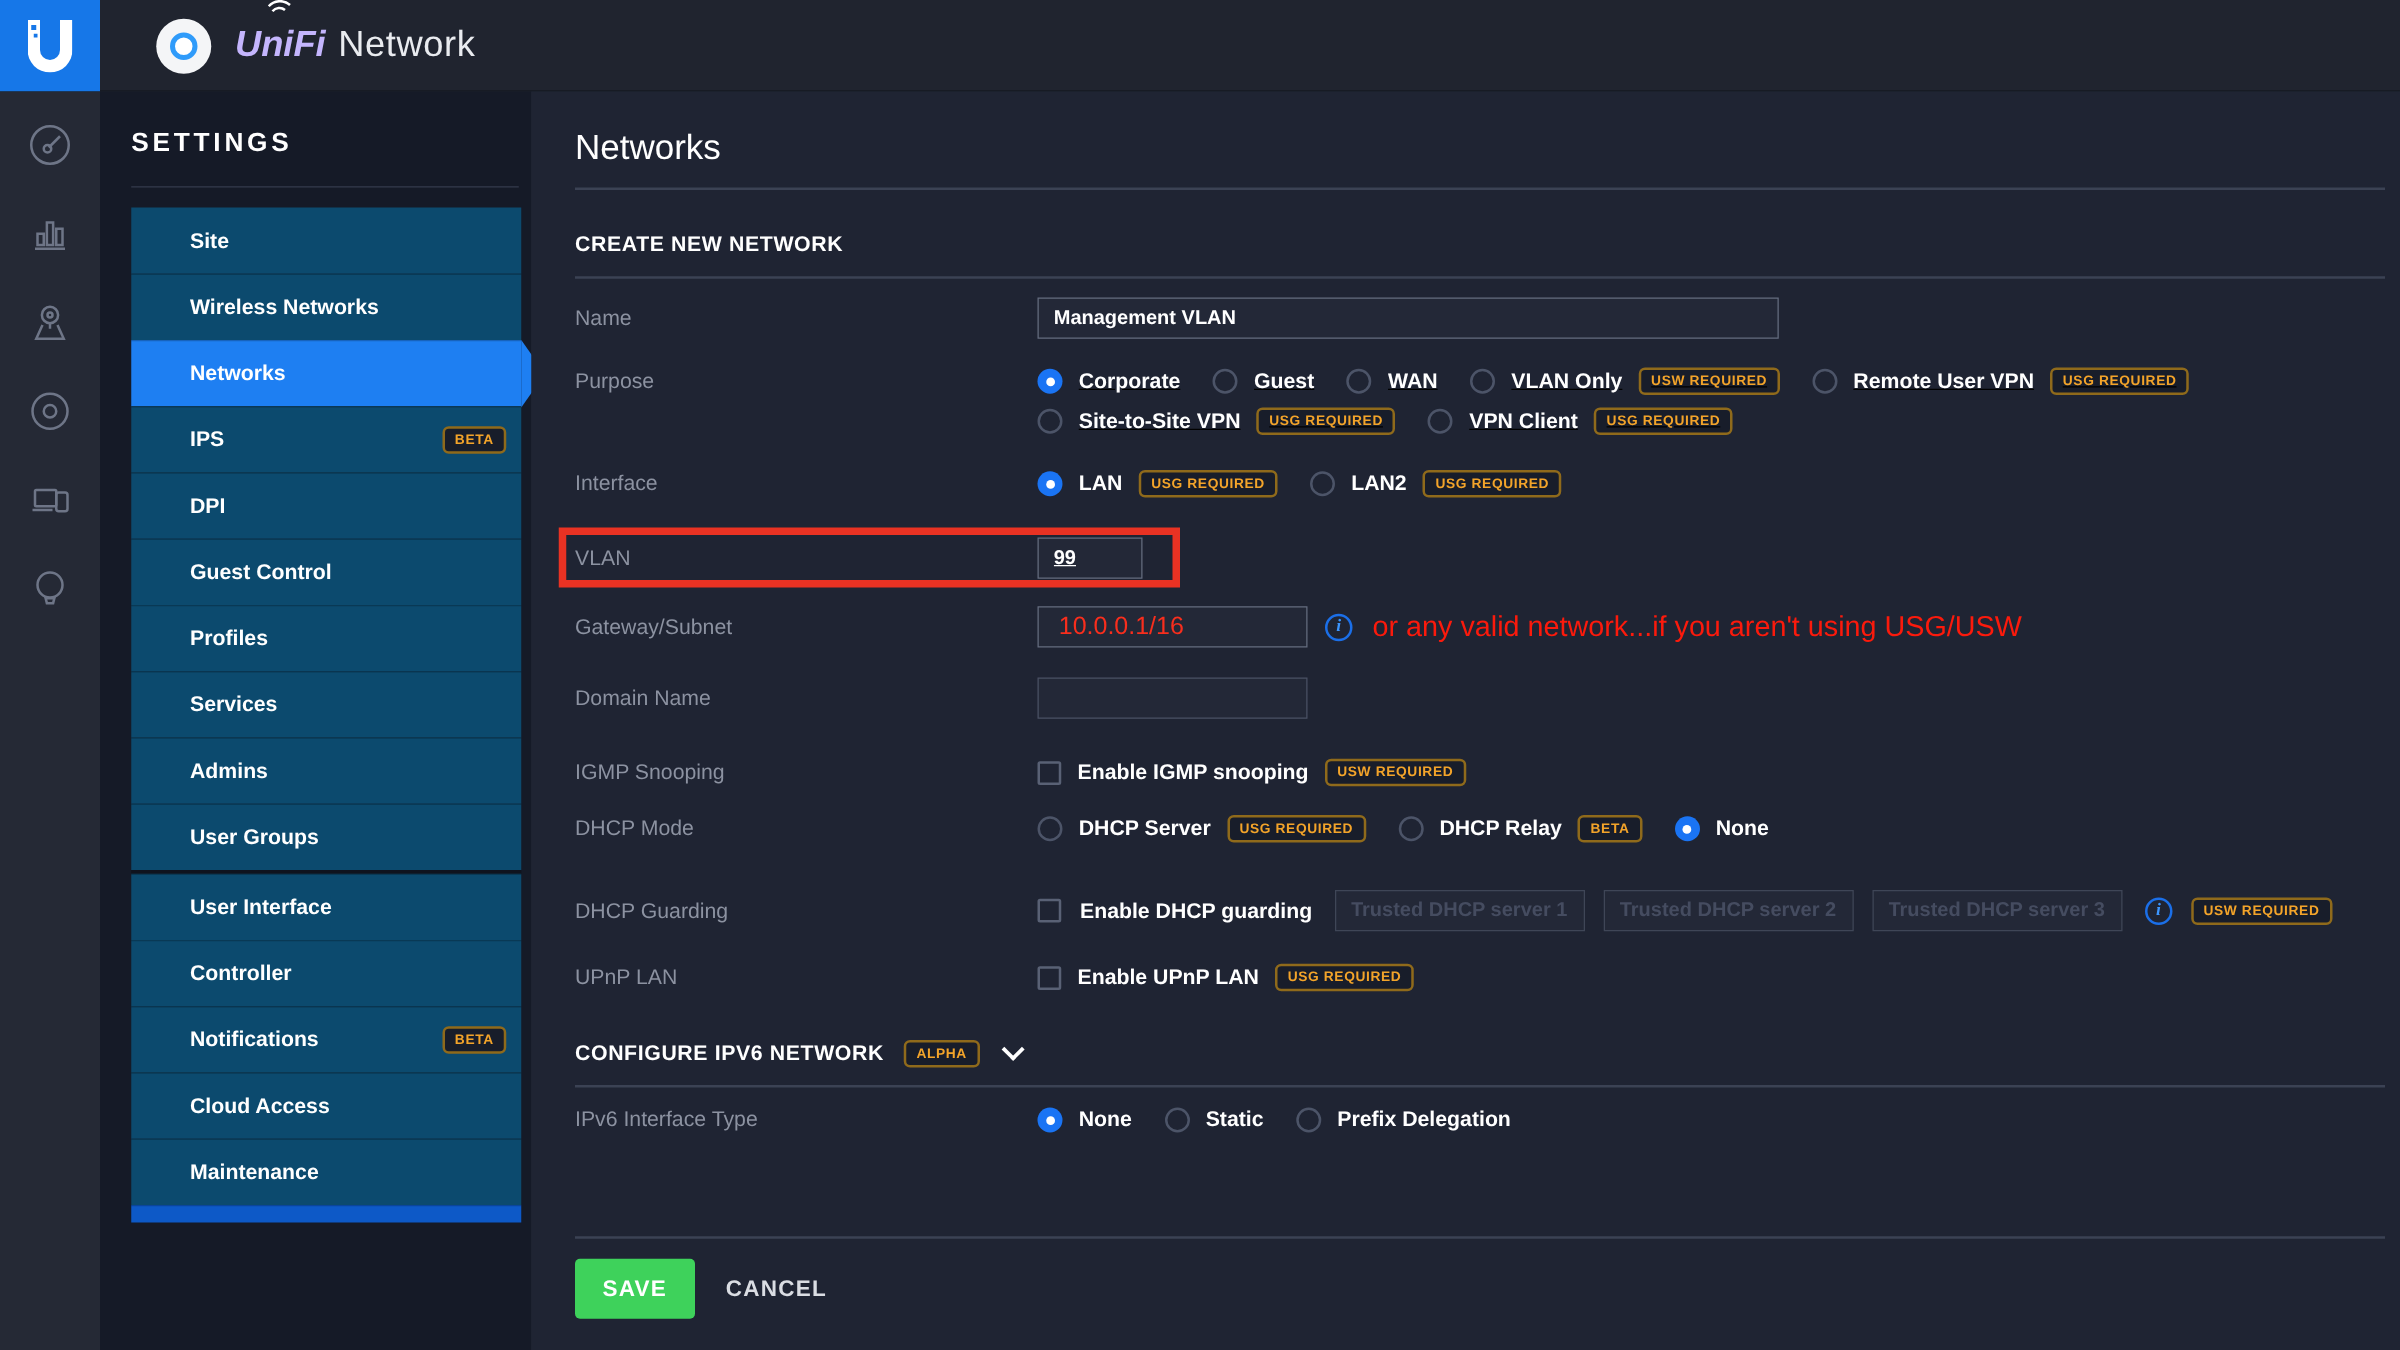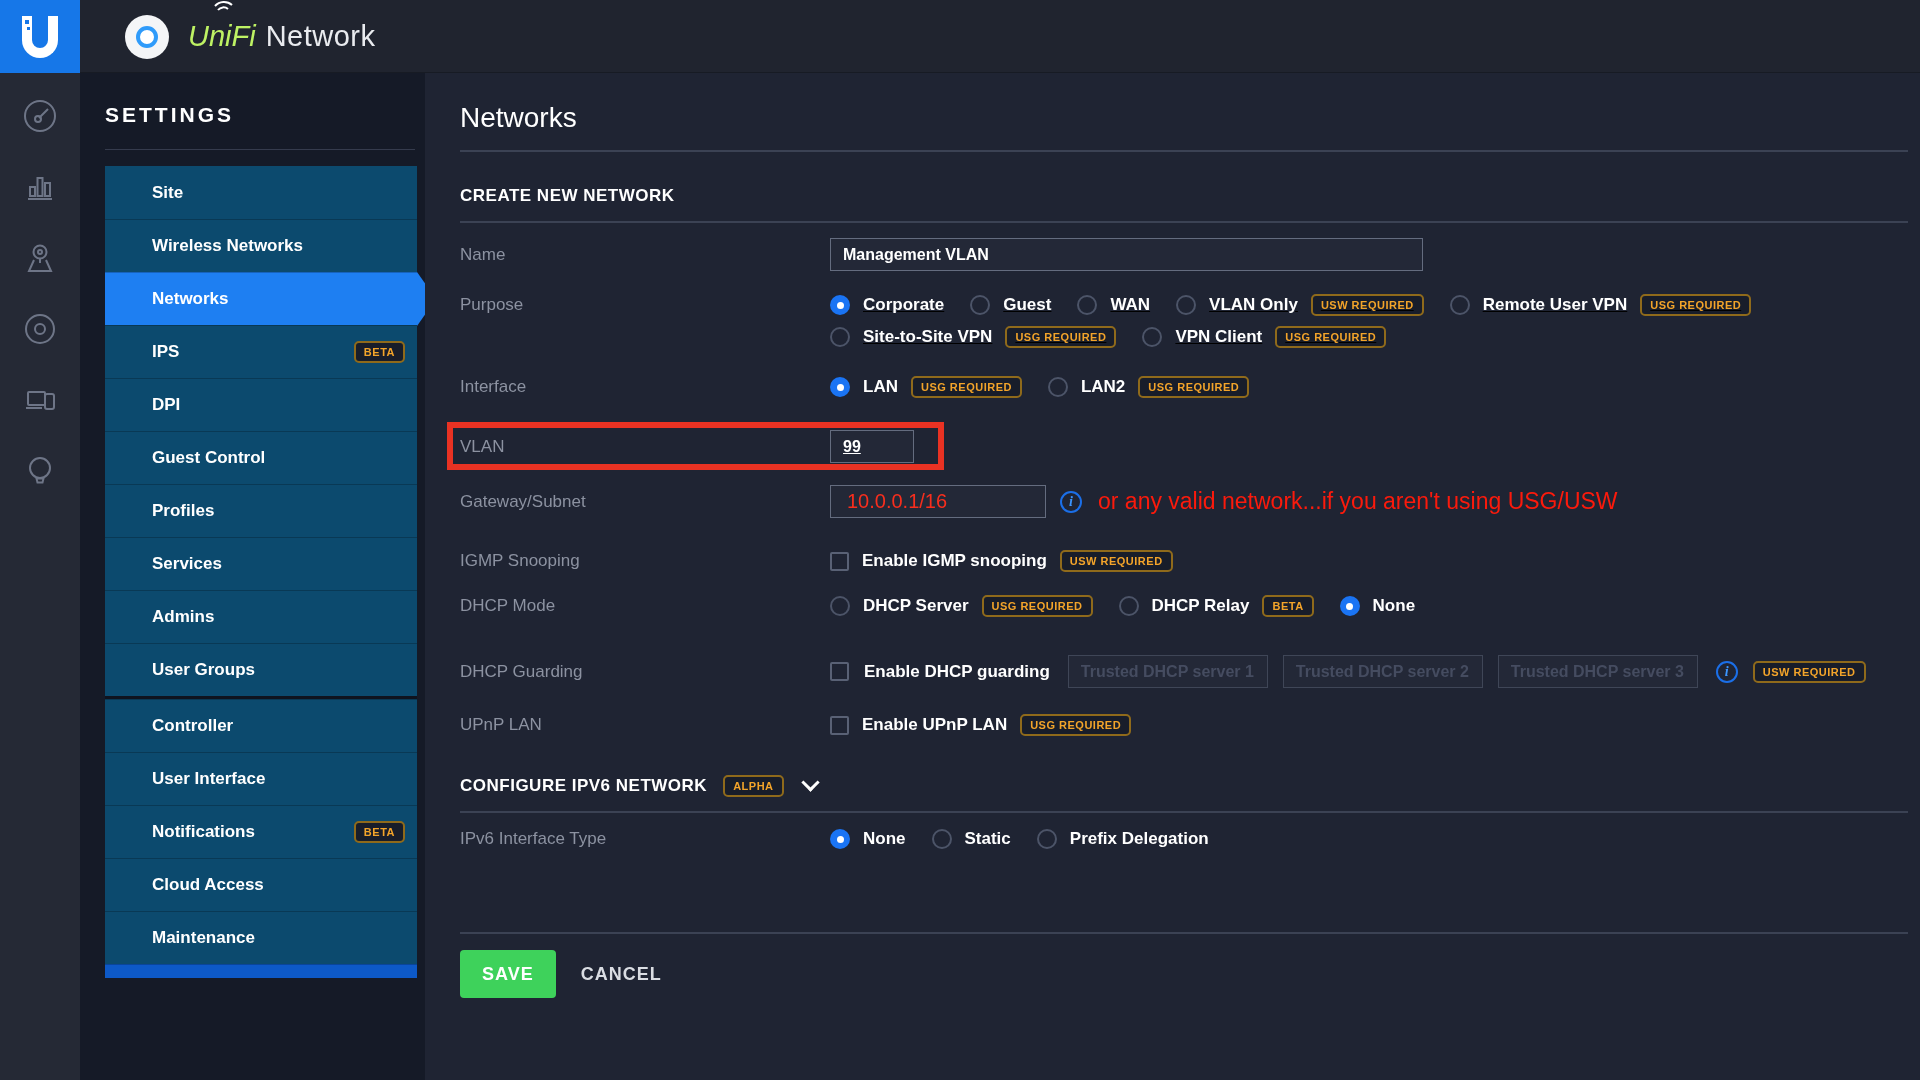--- a/index.html
+++ b/index.html
@@ -12,21 +12,21 @@
   .logo-square { position:absolute; left:0; top:0; width:80px; height:73px; background:#1677e8;
                  display:flex; align-items:center; justify-content:center; cursor:pointer; }
   .u-glyph { width:36px; height:42px; border:10px solid #fff; border-top:none;
              border-radius:0 0 18px 18px; position:relative; }
   .u-glyph::before { content:''; position:absolute; left:-7px; top:4px; width:4px; height:4px; background:#1677e8; }
   .u-glyph::after  { content:''; position:absolute; left:-5px; top:11px; width:3px; height:3px; background:#1677e8; }
   .ap-circle { position:absolute; left:125px; top:15px; width:44px; height:44px; border-radius:50%;
                background:#f4f5f7; display:flex; align-items:center; justify-content:center; }
   .ap-circle .ring { width:22px; height:22px; border-radius:50%; border:4px solid #2f9bfa; background:#fff; }
   .brand { position:absolute; left:188px; top:0; height:73px; display:flex; align-items:center; }
-  .brand-unifi { font-style:italic; font-weight:normal; font-size:29px; color:#bef264; position:relative; }
+  .brand-unifi { font-style:italic; font-weight:bold; font-size:29px; color:#c4b5fd; position:relative; }
   .wifi-arcs { position:absolute; left:22px; top:-14px; }
   .brand-network { font-weight:300; font-size:29px; color:#e9ebef; margin-left:10px; letter-spacing:0.5px; }
 
   
   .iconrail { position:absolute; left:0; top:73px; width:80px; height:1007px; background:#252935;
               display:flex; flex-direction:column; align-items:center; padding-top:24px; gap:33px; }
   .rail-icon { width:38px; height:38px; cursor:pointer; opacity:0.85; }
   .rail-icon svg { stroke:#7b8396; fill:none; stroke-width:2; }
 
   
@@ -212,24 +212,24 @@
         <span class="mi-label">Services</span>
       </div>
     <div class="menu-item">
         <span class="mi-label">Admins</span>
       </div>
     <div class="menu-item">
         <span class="mi-label">User Groups</span>
       </div>
     <div class="menu-group-divider"></div>
     <div class="menu-item">
+        <span class="mi-label">User Interface</span>
+      </div>
+    <div class="menu-item">
         <span class="mi-label">Controller</span>
-      </div>
-    <div class="menu-item">
-        <span class="mi-label">User Interface</span>
       </div>
     <div class="menu-item">
         <span class="mi-label">Notifications</span>
         <span class="badge">BETA</span>
       </div>
     <div class="menu-item">
         <span class="mi-label">Cloud Access</span>
       </div>
     <div class="menu-item">
         <span class="mi-label">Maintenance</span>
@@ -313,20 +313,24 @@
     <div class="red-box"></div>
   </div>
 
   <div class="row r-gateway">
     <div class="lbl">Gateway/Subnet</div>
     <input class="input w-subnet" type="text" value="10.0.0.1/16" style="">
     <div class="info-icon">i</div>
     <span class="red-note">or any valid network...if you aren't using USG/USW</span>
   </div>
 
+  <div class="row r-domain">
+    <div class="lbl">Domain Name</div>
+    <input class="input w-domain" type="text" value="" style="">
+  </div>
 
   <div class="row r-igmp">
     <div class="lbl">IGMP Snooping</div>
     <div class="opt">
       <span class="cb"></span>
       <span class="opt-label">Enable IGMP snooping</span>
       <span class="badge">USW REQUIRED</span>
     </div>
   </div>
 

